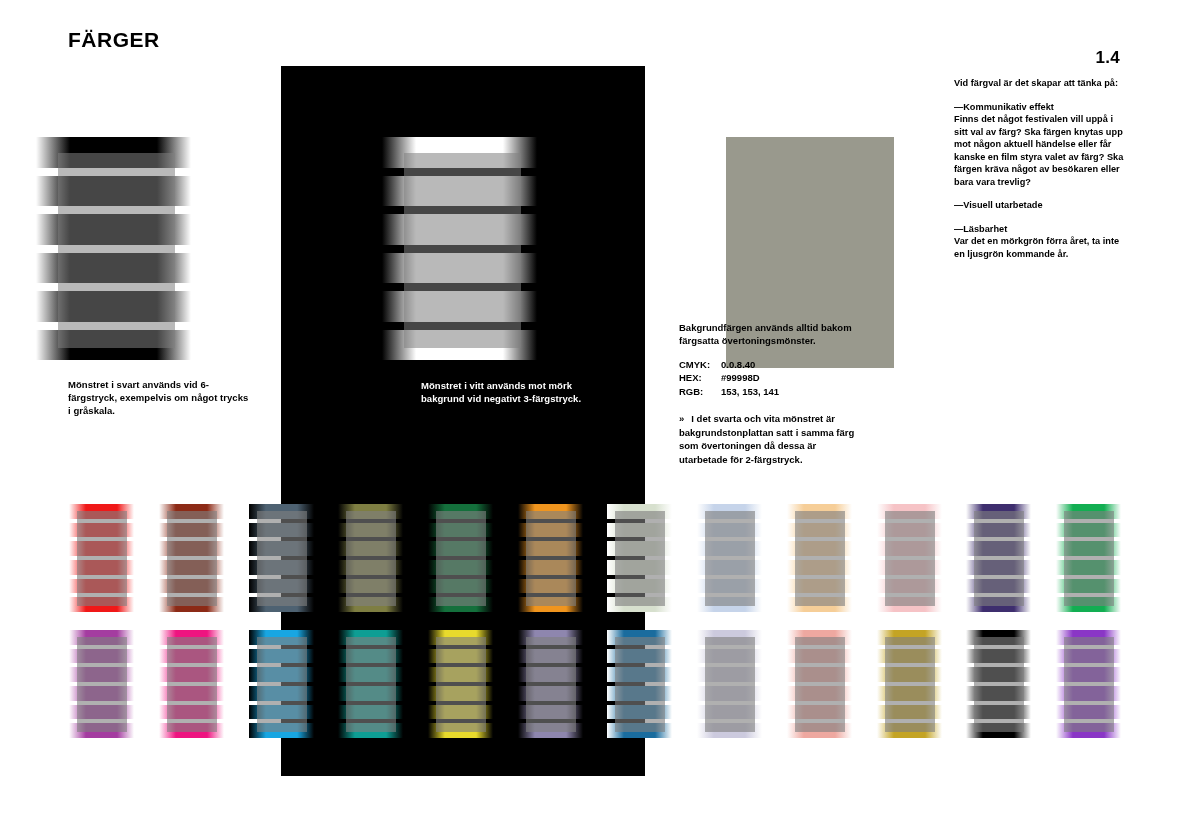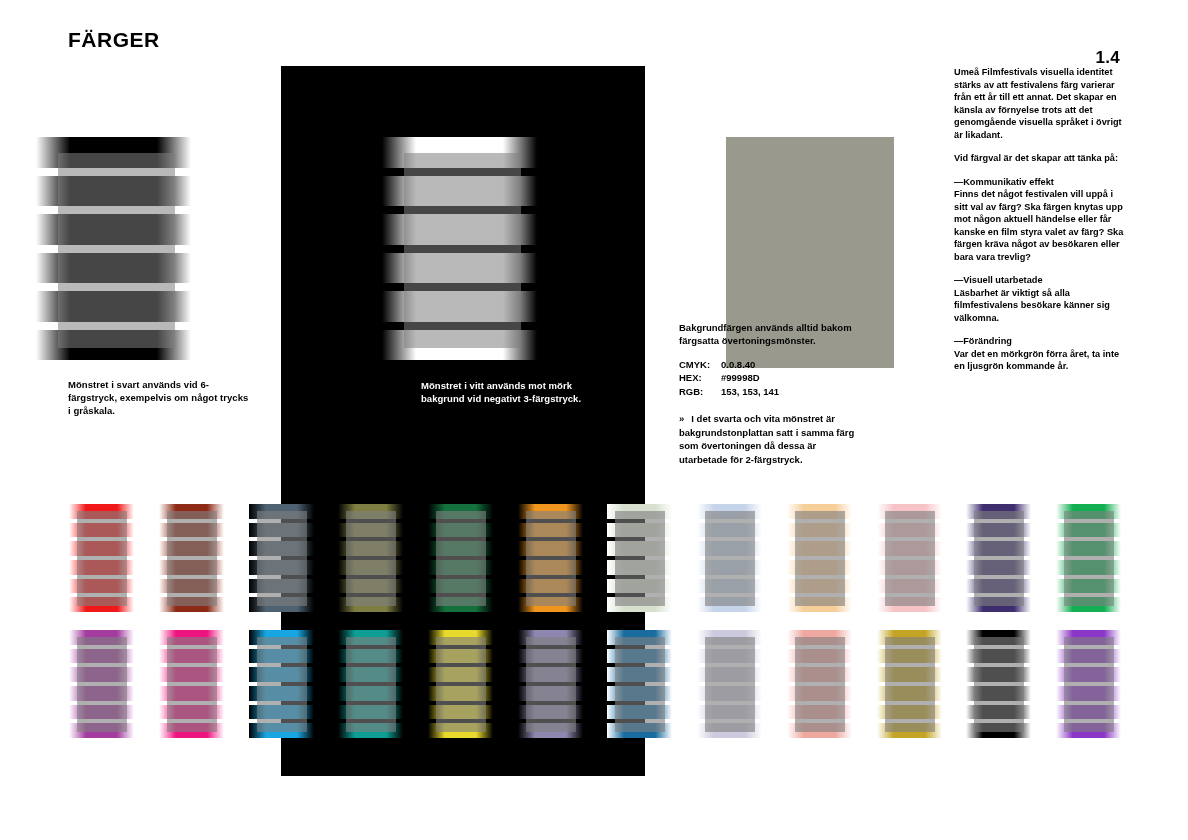--- a/index.html
+++ b/index.html
@@ -209,31 +209,29 @@
       <div class="spec-row"><span class="spec-key">CMYK:</span><span>0.0.8.40</span></div>
       <div class="spec-row"><span class="spec-key">HEX:</span><span>#99998D</span></div>
       <div class="spec-row"><span class="spec-key">RGB:</span><span>153, 153, 141</span></div>
     </div>
   <p id="spec-note">
     <span class="marker">»</span><span>I det svarta och vita mönstret är bakgrundstonplattan satt i samma färg som övertoningen då dessa är utarbetade för 2-färgstryck.</span>
   </p>
 </div>
 
 <div id="right-col">
-  <p>Umeå Filmfestivals visuella identitet stärks av att festivalens färg varierar från ett år till ett annat. Det skapar en känsla av förnyelse trots att det genomgående visuella språket i övrigt är likadant.</p>
   <div class="gap"></div>
   <p class="sect-head">Vid färgval är det skapar att tänka på:</p>
   <div class="gap"></div>
   <p class="sect-head">—Kommunikativ effekt</p>
   <p>Finns det något festivalen vill uppå i sitt val av färg? Ska färgen knytas upp mot någon aktuell händelse eller får kanske en film styra valet av färg? Ska färgen kräva något av besökaren eller bara vara trevlig?</p>
   <div class="gap"></div>
   <p class="sect-head">—Visuell utarbetade</p>
-  <p>Läsbarhet är viktigt så alla filmfestivalens besökare känner sig välkomna.</p>
   <div class="gap"></div>
-  <p class="sect-head">—Förändring</p>
+  <p class="sect-head">—Läsbarhet</p>
   <p>Var det en mörkgrön förra året, ta inte en ljusgrön kommande år.</p>
 </div>
 
 <div id="swatch-grid">
     <div class="swatch" style="left: 69px; top: 504px; width: 65px; height: 112px;">
       <div class="sw-rows">
         <div class="sbar" style="top: 0px; height: 14.56px; background: linear-gradient(90deg, rgb(255, 255, 255) 0%, rgb(240, 24, 24) 26%, rgb(240, 24, 24) 74%, rgb(255, 255, 255) 100%);"></div>
         <div class="sbar" style="top: 18.6667px; height: 14.56px; background: linear-gradient(90deg, rgb(255, 255, 255) 0%, rgb(240, 24, 24) 26%, rgb(240, 24, 24) 74%, rgb(255, 255, 255) 100%);"></div>
         <div class="sbar" style="top: 37.3333px; height: 14.56px; background: linear-gradient(90deg, rgb(255, 255, 255) 0%, rgb(240, 24, 24) 26%, rgb(240, 24, 24) 74%, rgb(255, 255, 255) 100%);"></div>
         <div class="sbar" style="top: 56px; height: 14.56px; background: linear-gradient(90deg, rgb(255, 255, 255) 0%, rgb(240, 24, 24) 26%, rgb(240, 24, 24) 74%, rgb(255, 255, 255) 100%);"></div>

